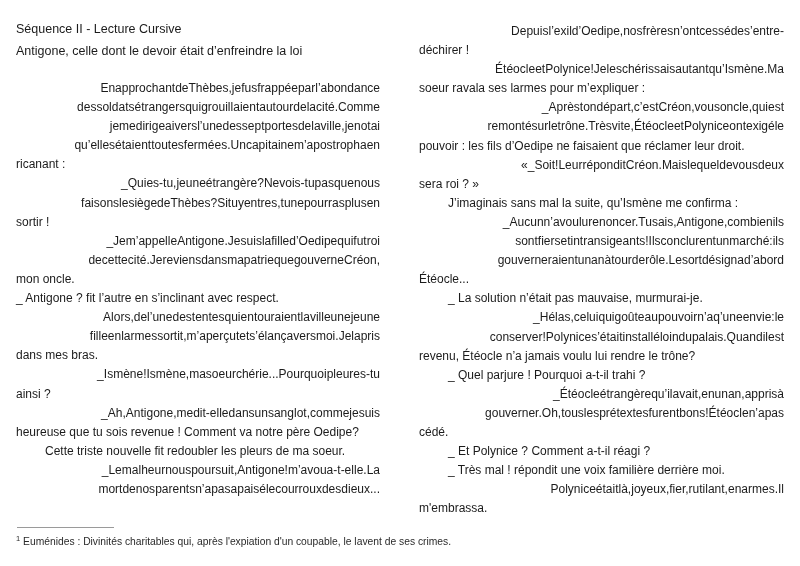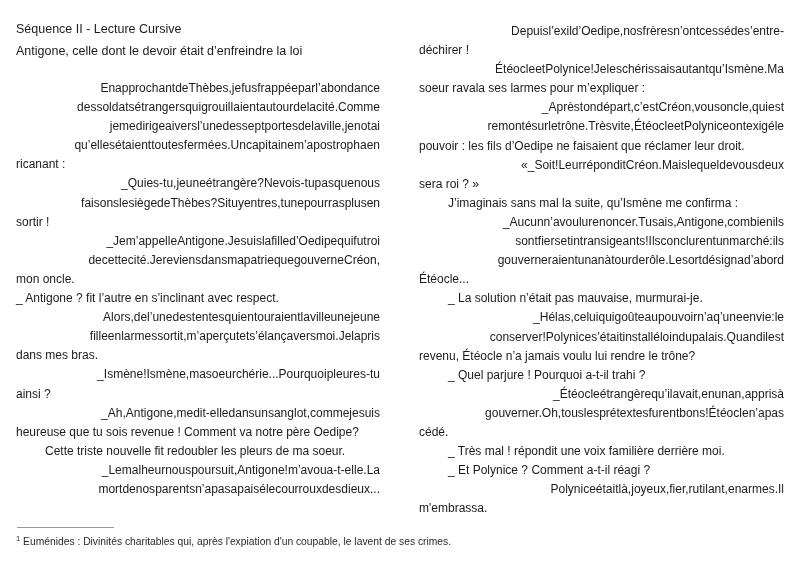--- a/index.html
+++ b/index.html
@@ -119,22 +119,22 @@
           <div class="line justify"><span>gouverneraient</span><span>un</span><span>an</span><span>à</span><span>tour</span><span>de</span><span>rôle.</span><span>Le</span><span>sort</span><span>désigna</span><span>d’abord</span></div>
           <div class="line">Étéocle...</div>
           <div class="line indent">_ La solution n’était pas mauvaise, murmurai-je.</div>
           <div class="line indent justify"><span>_</span><span>Hélas,</span><span>celui</span><span>qui</span><span>goûte</span><span>au</span><span>pouvoir</span><span>n’a</span><span>q’une</span><span>envie</span><span>:</span><span>le</span></div>
           <div class="line justify"><span>conserver</span><span>!</span><span>Polynice</span><span>s’était</span><span>installé</span><span>loin</span><span>du</span><span>palais.</span><span>Quand</span><span>il</span><span>est</span></div>
           <div class="line">revenu, Étéocle n’a jamais voulu lui rendre le trône?</div>
           <div class="line indent">_ Quel parjure ! Pourquoi a-t-il trahi ?</div>
           <div class="line indent justify"><span>_</span><span>Étéocle</span><span>étrangère</span><span>qu’il</span><span>avait,</span><span>en</span><span>un</span><span>an,</span><span>appris</span><span>à</span></div>
           <div class="line justify"><span>gouverner.</span><span>Oh,</span><span>tous</span><span>les</span><span>prétextes</span><span>furent</span><span>bons</span><span>!</span><span>Étéocle</span><span>n’a</span><span>pas</span></div>
           <div class="line">cédé.</div>
+          <div class="line indent">_ Et Polynice ? Comment a-t-il réagi ?</div>
           <div class="line indent">_ Très mal ! répondit une voix familière derrière moi.</div>
-          <div class="line indent">_ Et Polynice ? Comment a-t-il réagi ?</div>
           <div class="line indent justify"><span>Polynice</span><span>était</span><span>là,</span><span>joyeux,</span><span>fier,</span><span>rutilant,</span><span>en</span><span>armes.</span><span>Il</span></div>
           <div class="line">m'embrassa.</div>
         </div>
     </div>
   </div>
 
   <div class="footnote-sep"></div>
   <div class="footnote"><sup>1</sup><span> Euménides : Divinités charitables qui, après l'expiation d'un coupable, le lavent de ses crimes.</span></div>
 </div>
 

